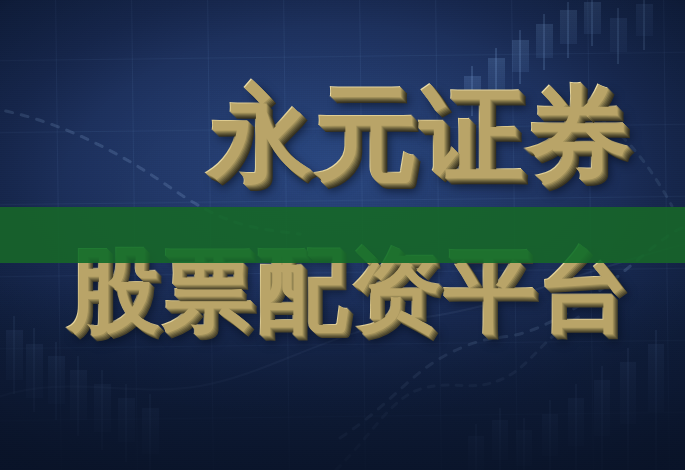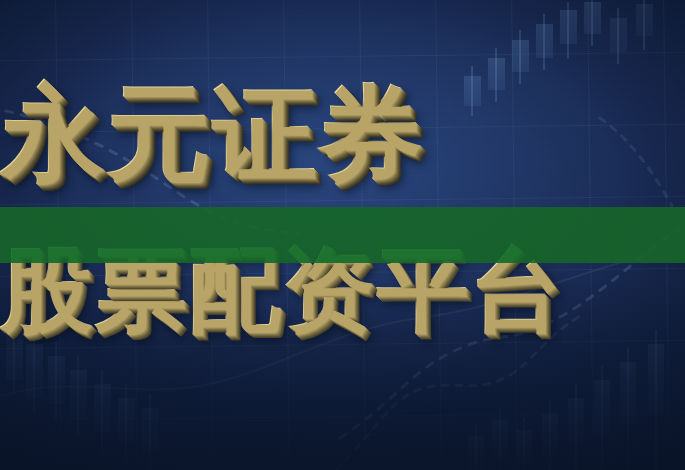--- a/index.html
+++ b/index.html
@@ -78,21 +78,21 @@
   
   .headline-stack {
     position: absolute;
     inset: 0;
   }
 
   .gold-line {
     position: absolute;
     left: 0;
     width: 631px;
-    text-align: left;
+    text-align: right;
     font-family: "DejaVu Sans", "Liberation Sans", sans-serif;
     font-weight: 700;
     color: #e3cf8e;
     white-space: nowrap;
     letter-spacing: 2px;
   }
 
   .gold-line-1 {
     top: 74px;
     font-size: 104px;

